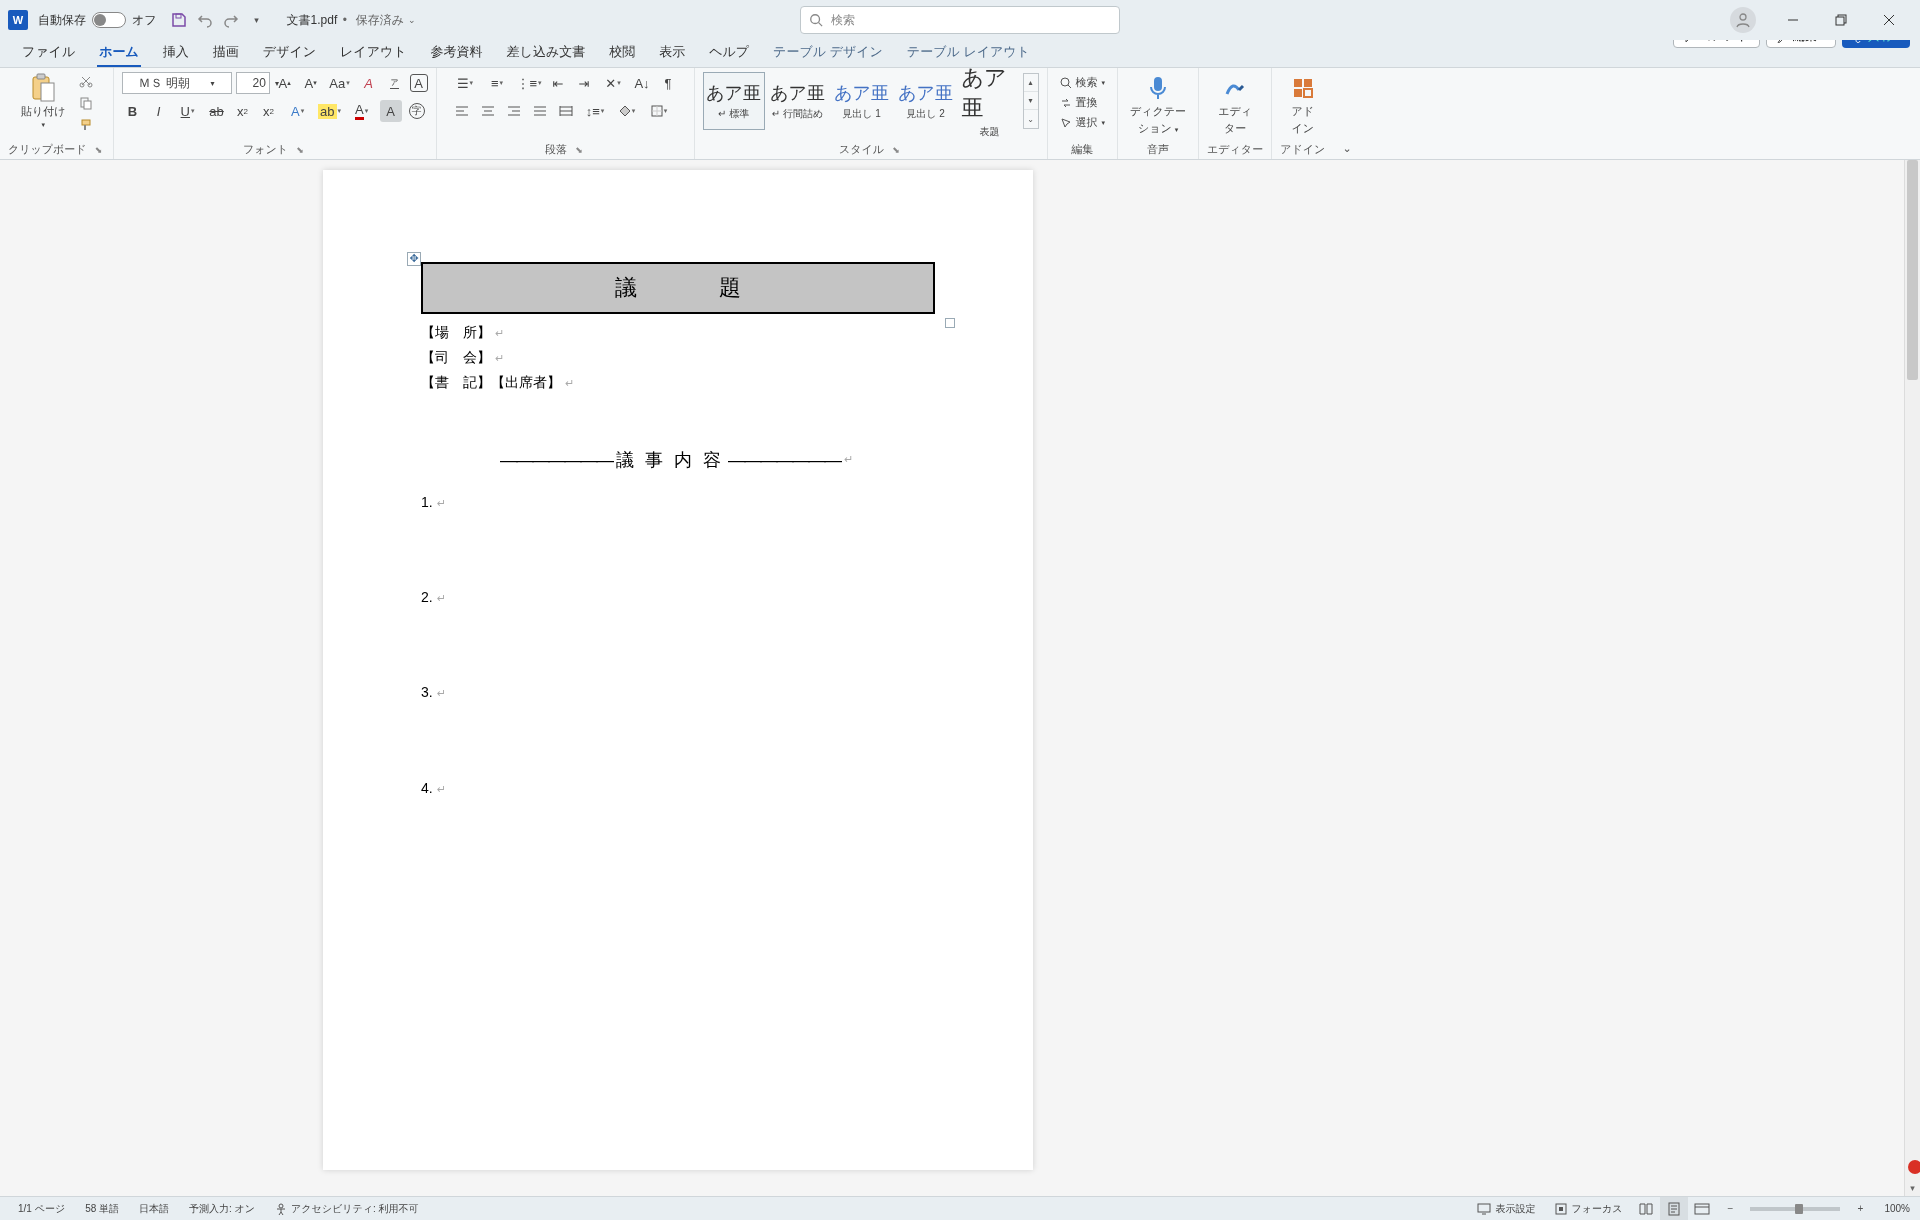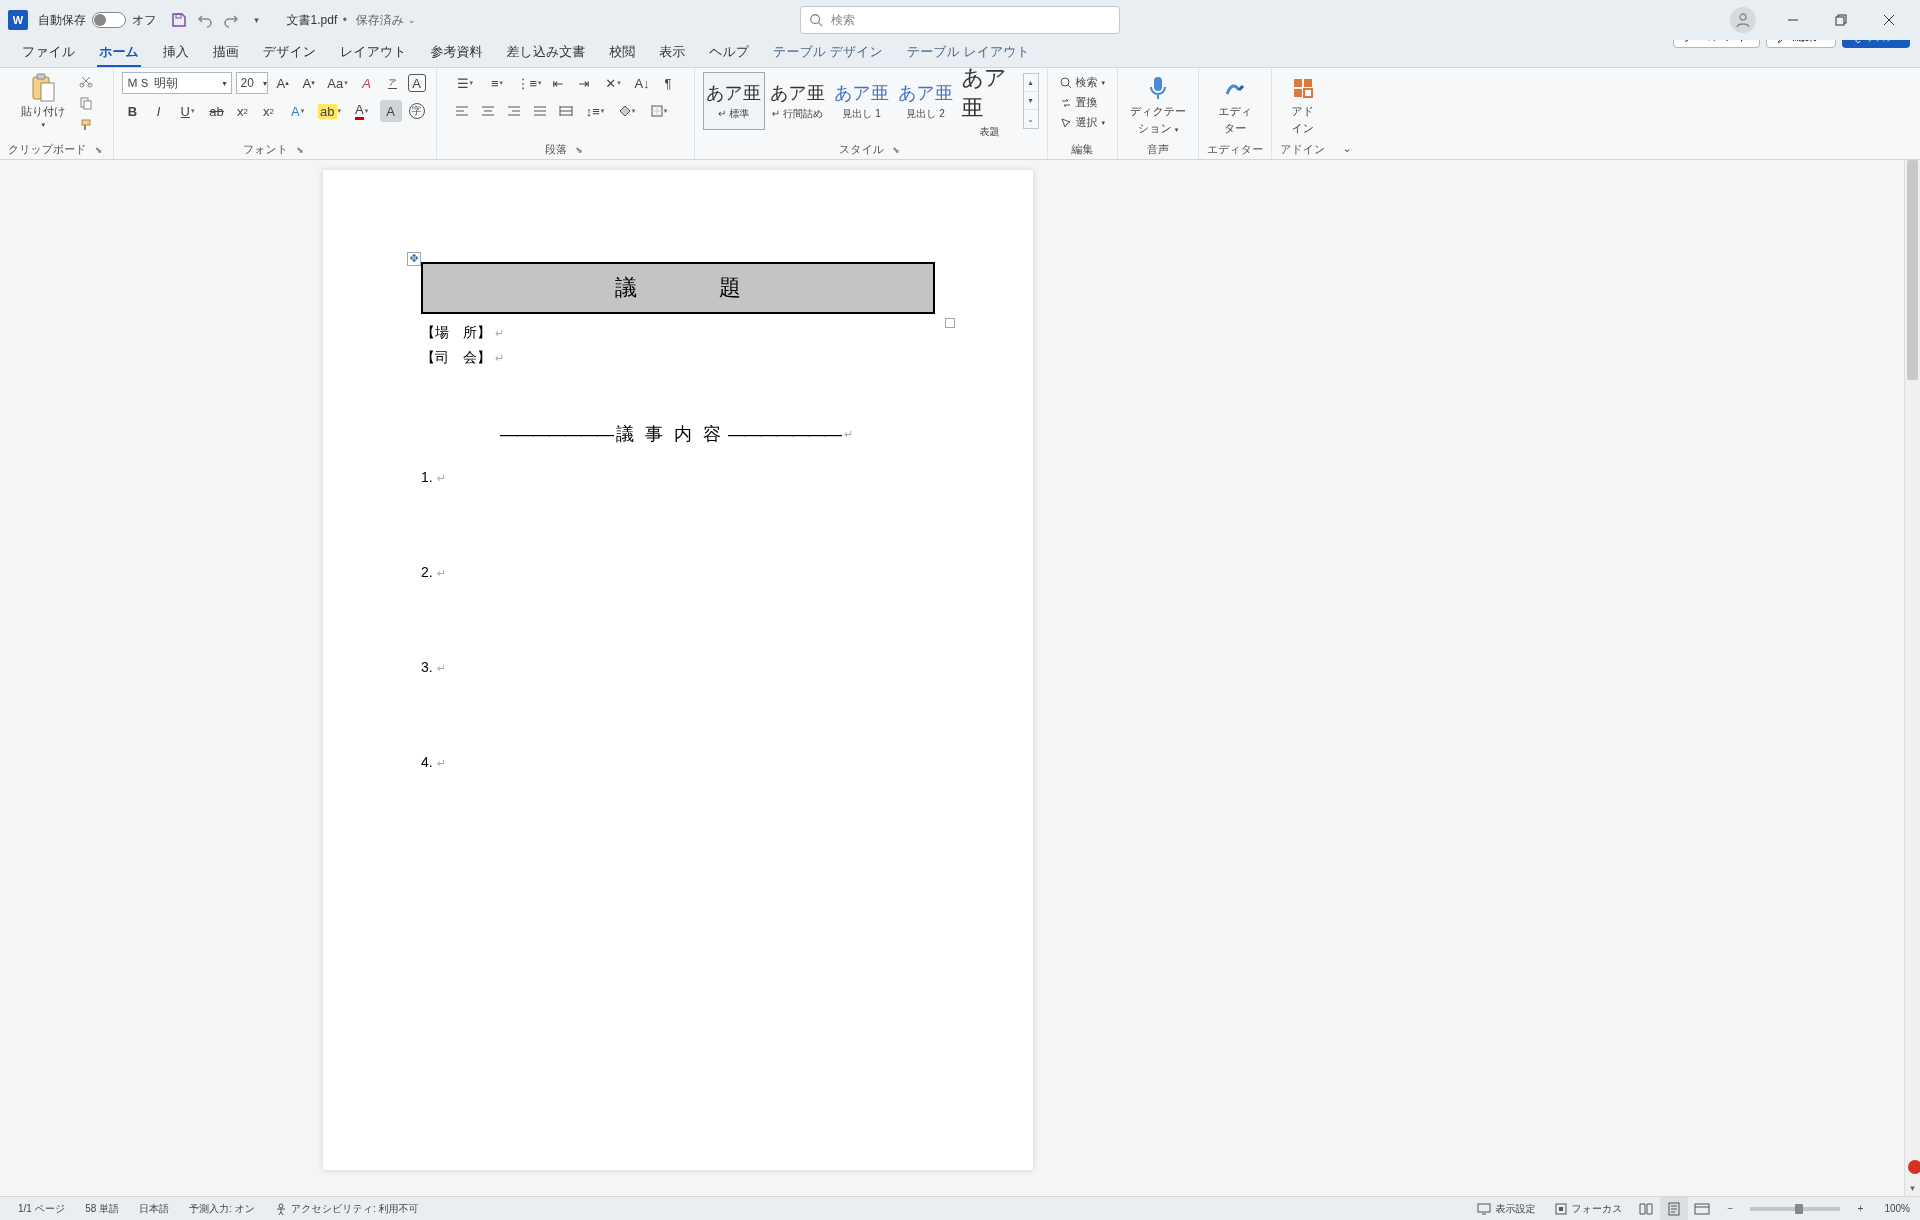--- a/index.html
+++ b/index.html
@@ -35,21 +35,21 @@
 .group-label { font-size: 11px; color: #555; text-align: center; padding-bottom: 2px; display:flex; align-items:center; gap:2px; justify-content:center; width:100%; }
 .group-body { display: flex; align-items: flex-start; gap: 6px; height: 68px; }
 .big-btn { display: flex; flex-direction: column; align-items: center; gap: 2px; padding: 2px 4px; cursor: pointer; min-width: 44px; }
 .big-btn .ico { width: 28px; height: 28px; display: flex; align-items: center; justify-content: center; font-size: 20px; }
 .mini-stack { display: flex; flex-direction: column; gap: 4px; }
 .mini { width: 20px; height: 18px; display: flex; align-items: center; justify-content: center; cursor: pointer; color:#555; }
 .dialog-launcher{ width:12px;height:12px;display:flex;align-items:center;justify-content:center;color:#888;cursor:pointer;font-size:9px;margin-left:4px;}
 
 .font-controls { display:flex; flex-direction:column; gap:6px; }
 .font-row { display:flex; align-items:center; gap:4px; }
-.combo { height:22px; border:1px solid #b0b6ba; background:#fff; font-size:12px; padding:0 4px; display:flex; align-items:center; justify-content:space-between; cursor:pointer;gap:9px; }
+.combo { height:22px; border:1px solid #b0b6ba; background:#fff; font-size:12px; padding:0 16px; display:flex; align-items:center; justify-content:space-between; cursor:pointer;gap:9px; }
 .combo.font-name { width:110px; }
 .combo.font-size { width:32px; }
 .icon-btn { width:22px; height:22px; display:flex; align-items:center; justify-content:center; cursor:pointer; color:#444; border-radius:3px; font-size:13px; }
 .icon-btn .drop { font-size:7px; margin-left:1px; color:#666; }
 .icon-btn.with-drop { width:28px; }
 
 .para-controls { display:flex; flex-direction:column; gap:6px; }
 .para-row { display:flex; align-items:center; gap:4px; }
 
 .styles-gallery { display:flex; align-items:center; gap:2px; }
@@ -481,20 +481,21 @@
 </div>
 
 <div class="doc-area">
   <div class="page">
     <div class="page-content">
       <div class="table-anchor">✥</div>
       <div class="table-end-marker"></div>
       <div class="title-box">議　題</div>
       <div class="meta-line"><span>【場　所】</span><span class="pm">↵</span></div>
       <div class="meta-line"><span>【司　会】</span><span class="pm">↵</span></div>
+      <div class="meta-line"><span>【書　記】【出席者】</span><span class="pm">↵</span></div>
 
       <div class="section-head">
         <span class="dash">―――――――</span>
         <span style="margin:0 4px;">議 事 内 容</span>
         <span class="dash">―――――――</span>
         <span class="pm">↵</span>
       </div>
 
       <div class="item-num"><span>1.</span><span class="pm">↵</span></div>
       <div class="item-num"><span>2.</span><span class="pm">↵</span></div>

